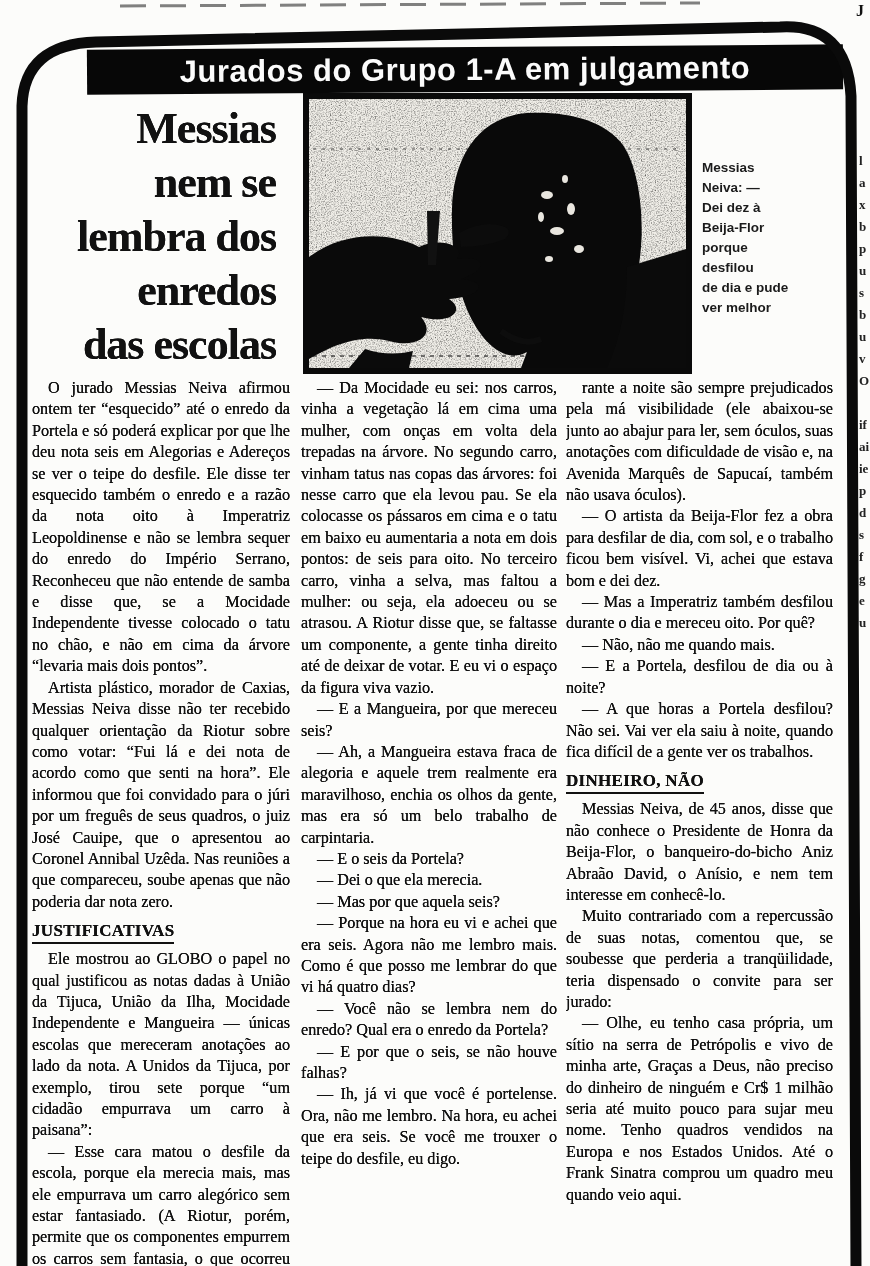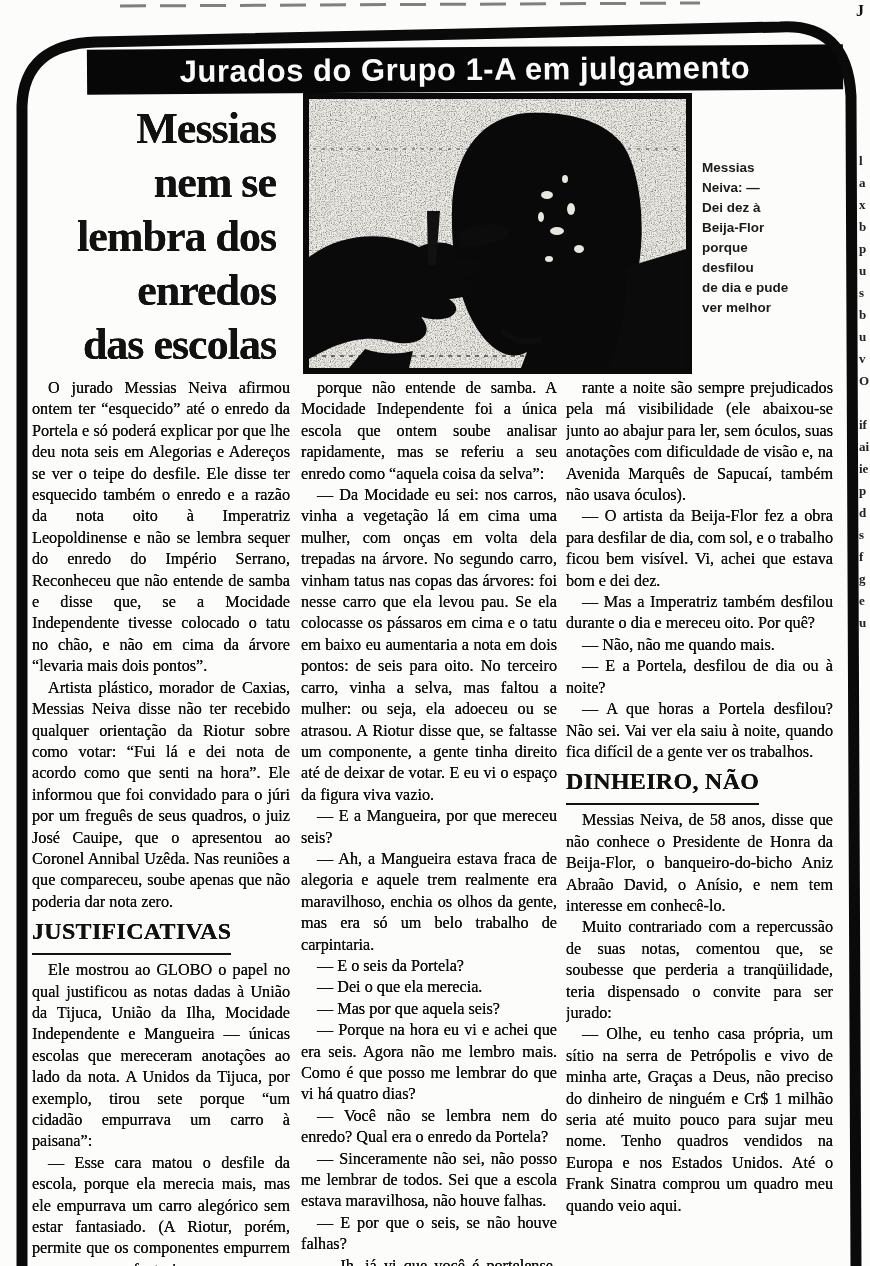--- a/index.html
+++ b/index.html
@@ -25,22 +25,22 @@
           line-height:20px;white-space:pre-line;color:#1b1b1b;}
   
   .body-area{position:absolute;left:0;top:378px;width:870px;height:888px;overflow:hidden;}
   .col{position:absolute;top:0;height:888px;overflow:hidden;text-align:justify;
        font-size:16.2px;line-height:21.4px;text-shadow:0 0 0.35px #000;}
   .col-1{left:32px;width:258px;}
   .col-2{left:301px;width:256px;}
   .col-3{left:566px;width:267px;}
   .col p{margin:0;text-indent:16px;}
   .sec-head{margin:7px 0 5px;text-indent:0;}
-  .sec-head span{font-weight:bold;font-size:24px;letter-spacing:0.3px;
-       border-bottom:2.5px solid #111;padding-bottom:11px;display:inline-block;line-height:22px;}
+  .sec-head span{font-weight:bold;font-size:17px;letter-spacing:0.3px;
+       border-bottom:2.5px solid #111;padding-bottom:0;display:inline-block;line-height:22px;}
   
   .edge-frags{position:absolute;left:859px;top:150px;width:11px;overflow:hidden;
        font-weight:bold;font-size:13px;line-height:22px;white-space:pre-line;color:#222;z-index:7;}
   .corner-frag{position:absolute;left:856px;top:2px;font-weight:bold;font-size:16px;color:#111;z-index:7;}
 </style>
 </head>
 <body>
 
 <div class="page">
 
@@ -114,44 +114,42 @@
     <div class="col col-1">
       <p>O jurado Messias Neiva afirmou ontem ter “esquecido” até o enredo da Portela e só poderá explicar por que lhe deu nota seis em Alegorias e Adereços se ver o teipe do desfile. Ele disse ter esquecido também o enredo e a razão da nota oito à Imperatriz Leopoldinense e não se lembra sequer do enredo do Império Serrano, Reconheceu que não entende de samba e disse que, se a Mocidade Independente tivesse colocado o tatu no chão, e não em cima da árvore “levaria mais dois pontos”.</p>
       <p>Artista plástico, morador de Caxias, Messias Neiva disse não ter recebido qualquer orientação da Riotur sobre como votar: “Fui lá e dei nota de acordo como que senti na hora”. Ele informou que foi convidado para o júri por um freguês de seus quadros, o juiz José Cauipe, que o apresentou ao Coronel Annibal Uzêda. Nas reuniões a que compareceu, soube apenas que não poderia dar nota zero.</p>
       <div class="sec-head"><span>JUSTIFICATIVAS</span></div>
       <p>Ele mostrou ao GLOBO o papel no qual justificou as notas dadas à União da Tijuca, União da Ilha, Mocidade Independente e Mangueira — únicas escolas que mereceram anotações ao lado da nota. A Unidos da Tijuca, por exemplo, tirou sete porque “um cidadão empurrava um carro à paisana”:</p>
       <p>— Esse cara matou o desfile da escola, porque ela merecia mais, mas ele empurrava um carro alegórico sem estar fantasiado. (A Riotur, porém, permite que os componentes empurrem os carros sem fantasia, o que ocorreu em todas as escolas.)</p>
 
     </div>
 
     <div class="col col-2">
-      <p>porque não entende de samba. A Mocidade Independente foi a única escola que ontem soube analisar rapidamente, mas se referiu a seu enredo como “aquela coisa da selva”:</p>
       <p>— Da Mocidade eu sei: nos carros, vinha a vegetação lá em cima uma mulher, com onças em volta dela trepadas na árvore. No segundo carro, vinham tatus nas copas das árvores: foi nesse carro que ela levou pau. Se ela colocasse os pássaros em cima e o tatu em baixo eu aumentaria a nota em dois pontos: de seis para oito. No terceiro carro, vinha a selva, mas faltou a mulher: ou seja, ela adoeceu ou se atrasou. A Riotur disse que, se faltasse um componente, a gente tinha direito até de deixar de votar. E eu vi o espaço da figura viva vazio.</p>
       <p>— E a Mangueira, por que mereceu seis?</p>
       <p>— Ah, a Mangueira estava fraca de alegoria e aquele trem realmente era maravilhoso, enchia os olhos da gente, mas era só um belo trabalho de carpintaria.</p>
       <p>— E o seis da Portela?</p>
       <p>— Dei o que ela merecia.</p>
       <p>— Mas por que aquela seis?</p>
       <p>— Porque na hora eu vi e achei que era seis. Agora não me lembro mais. Como é que posso me lembrar do que vi há quatro dias?</p>
       <p>— Você não se lembra nem do enredo? Qual era o enredo da Portela?</p>
-      <p>— Sinceramente não sei, não posso me lembrar de todos. Sei que a escola estava maravilhosa, não houve falhas.</p>
       <p>— E por que o seis, se não houve falhas?</p>
       <p>— Ih, já vi que você é portelense. Ora, não me lembro. Na hora, eu achei que era seis. Se você me trouxer o teipe do desfile, eu digo.</p>
 
     </div>
 
     <div class="col col-3">
       <p>rante a noite são sempre prejudicados pela má visibilidade (ele abaixou-se junto ao abajur para ler, sem óculos, suas anotações com dificuldade de visão e, na Avenida Marquês de Sapucaí, também não usava óculos).</p>
       <p>— O artista da Beija-Flor fez a obra para desfilar de dia, com sol, e o trabalho ficou bem visível. Vi, achei que estava bom e dei dez.</p>
       <p>— Mas a Imperatriz também desfilou durante o dia e mereceu oito. Por quê?</p>
       <p>— Não, não me quando mais.</p>
       <p>— E a Portela, desfilou de dia ou à noite?</p>
       <p>— A que horas a Portela desfilou? Não sei. Vai ver ela saiu à noite, quando fica difícil de a gente ver os trabalhos.</p>
       <div class="sec-head"><span>DINHEIRO, NÃO</span></div>
-      <p>Messias Neiva, de 58 anos, disse que não conhece o Presidente de Honra da Beija-Flor, o banqueiro-do-bicho Aniz Abraão David, o Anísio, e nem tem interesse em conhecê-lo.</p>
+      <p>Messias Neiva, de 45 anos, disse que não conhece o Presidente de Honra da Beija-Flor, o banqueiro-do-bicho Aniz Abraão David, o Anísio, e nem tem interesse em conhecê-lo.</p>
       <p>Muito contrariado com a repercussão de suas notas, comentou que, se soubesse que perderia a tranqüilidade, teria dispensado o convite para ser jurado:</p>
       <p>— Olhe, eu tenho casa própria, um sítio na serra de Petrópolis e vivo de minha arte, Graças a Deus, não preciso do dinheiro de ninguém e Cr$ 1 milhão seria até muito pouco para sujar meu nome. Tenho quadros vendidos na Europa e nos Estados Unidos. Até o Frank Sinatra comprou um quadro meu quando veio aqui.</p>
 
     </div>
   </div>
 
   <div class="corner-frag">J</div>
   <div class="edge-frags">l
 a
 x

